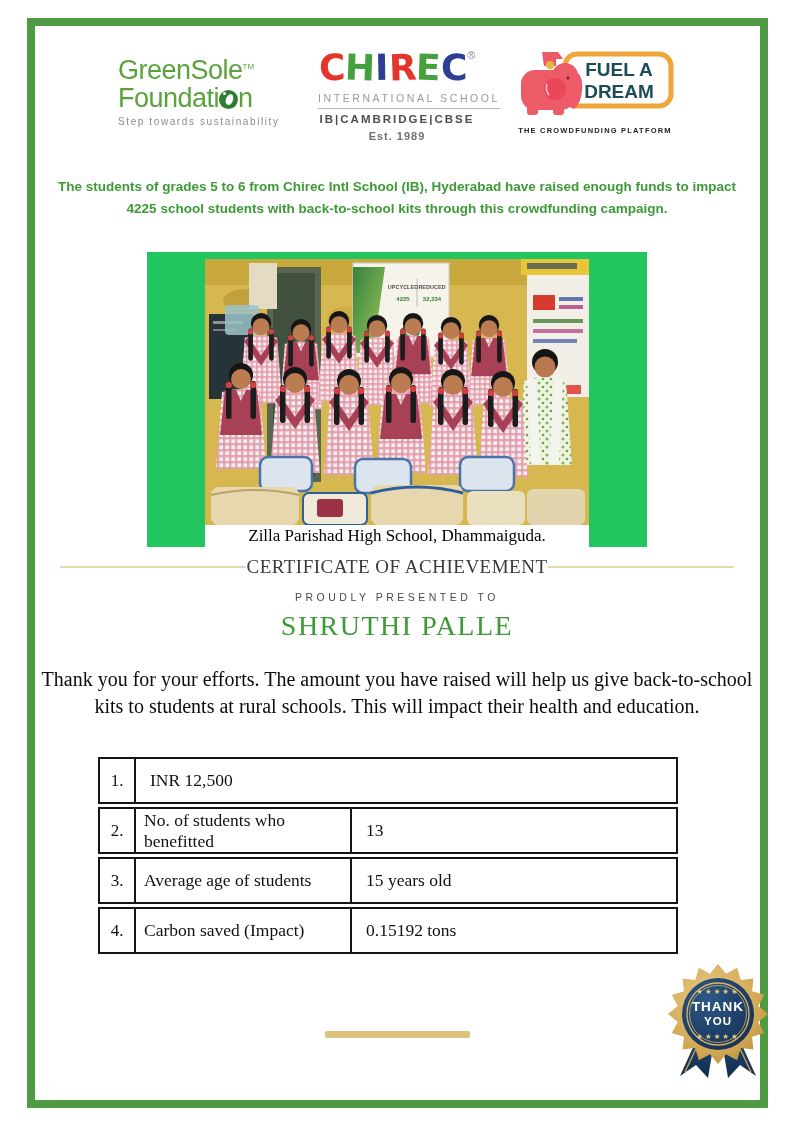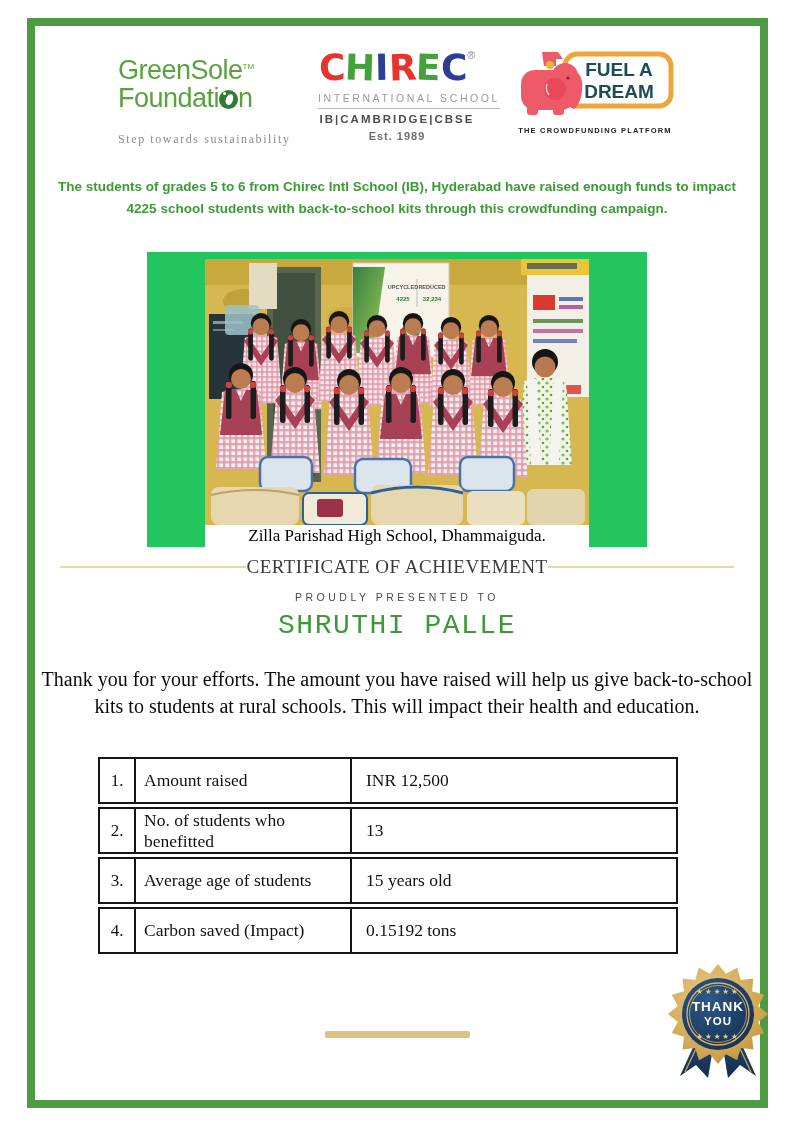--- a/index.html
+++ b/index.html
@@ -12,22 +12,22 @@
   .gs{position:absolute;left:118px;top:57px;width:175px;}
   .gs-name{font-family:"Liberation Sans",sans-serif;color:#5aa33c;font-size:27px;
            line-height:1.02;letter-spacing:-0.5px;}
   .gs-tm{font-size:8px;vertical-align:super;letter-spacing:0;}
   .gs-o{display:inline-block;width:19px;height:19px;border-radius:50%;
         background:#2e7d33;position:relative;top:2px;}
   .gs-o::before{content:"";position:absolute;left:4px;top:2px;width:3px;height:3px;
         border-radius:50%;background:#fff;}
   .gs-o::after{content:"";position:absolute;left:7px;top:4px;width:7px;height:11px;
         border-radius:50% 50% 45% 45%;background:#fff;transform:rotate(20deg);}
-  .gs-tag{font-family:Liberation Serif, serif;color:#8c8c8c;font-size:12px;
-          letter-spacing:1.6px;margin-top:20px;white-space:nowrap;}
+  .gs-tag{font-family:Liberation Sans, sans-serif;color:#8c8c8c;font-size:10px;
+          letter-spacing:1.6px;margin-top:4px;white-space:nowrap;}
 
   .chirec{position:absolute;left:287px;top:50px;width:220px;text-align:center;}
   .chirec-word{font-family:"DejaVu Sans",sans-serif;font-weight:bold;font-size:36px;
                line-height:1;white-space:nowrap;}
   .chirec-word span{display:inline-block;letter-spacing:0;}
   .c-red{color:#e4342c;transform:rotate(-2deg);}
   .c-green{color:#44a13d;transform:rotate(2deg);}
   .c-blue{color:#2c3f94;transform:rotate(-1deg);}
   .chirec-reg{font-size:11px;color:#888;vertical-align:top;font-weight:normal;
               font-family:"Liberation Sans",sans-serif;}
@@ -57,21 +57,21 @@
 
   
   .cert-head{position:absolute;top:556px;left:60px;width:674px;display:flex;
              align-items:center;gap:0;}
   .cert-line{flex:1;height:2px;background:#e6d9a8;}
   .cert-title{font-size:19px;color:#3a3a3a;letter-spacing:0.5px;white-space:nowrap;}
   .presented{position:absolute;top:591px;left:0;width:794px;text-align:center;
              font-family:"Liberation Sans",sans-serif;font-size:10.5px;
              letter-spacing:3.5px;color:#4a4a4a;}
   .recipient{position:absolute;top:610px;left:0;width:794px;text-align:center;
-             font-size:28px;letter-spacing:1.5px;color:#3d9a37;font-family:Liberation Mono, monospace;}
+             font-size:28px;letter-spacing:1.5px;color:#3d9a37;}
   .message{position:absolute;top:666px;left:37px;width:720px;text-align:center;
            font-size:20px;line-height:1.33;color:#0c0c0c;}
 
   
   .dtable{position:absolute;left:98px;top:757px;width:580px;}
   .trow{display:flex;border:2px solid #151515;height:47px;margin-bottom:3px;
         box-sizing:border-box;background:#fff;}
   .tnum{width:36px;border-right:2px solid #151515;display:flex;align-items:center;
         justify-content:center;font-size:17px;box-sizing:border-box;}
   .tlabel{width:216px;border-right:2px solid #151515;display:flex;align-items:center;
@@ -256,21 +256,20 @@
     <div class="cert-title">CERTIFICATE OF ACHIEVEMENT</div>
     <div class="cert-line"></div>
   </div>
   <div class="presented">PROUDLY PRESENTED TO</div>
   <div class="recipient">SHRUTHI PALLE</div>
   <div class="message">Thank you for your efforts. The amount you have raised will help us give back-to-school kits to students at rural schools. This will impact their health and education.</div>
 
   <div class="dtable">
     <div class="trow">
       <div class="tnum">1.</div>
-      <div class="tlabel">Amount raised</div>
       <div class="tvalue">INR 12,500</div>
     </div>
     <div class="trow">
       <div class="tnum">2.</div>
       <div class="tlabel">No. of students who benefitted</div>
       <div class="tvalue">13</div>
     </div>
     <div class="trow">
       <div class="tnum">3.</div>
       <div class="tlabel">Average age of students</div>

